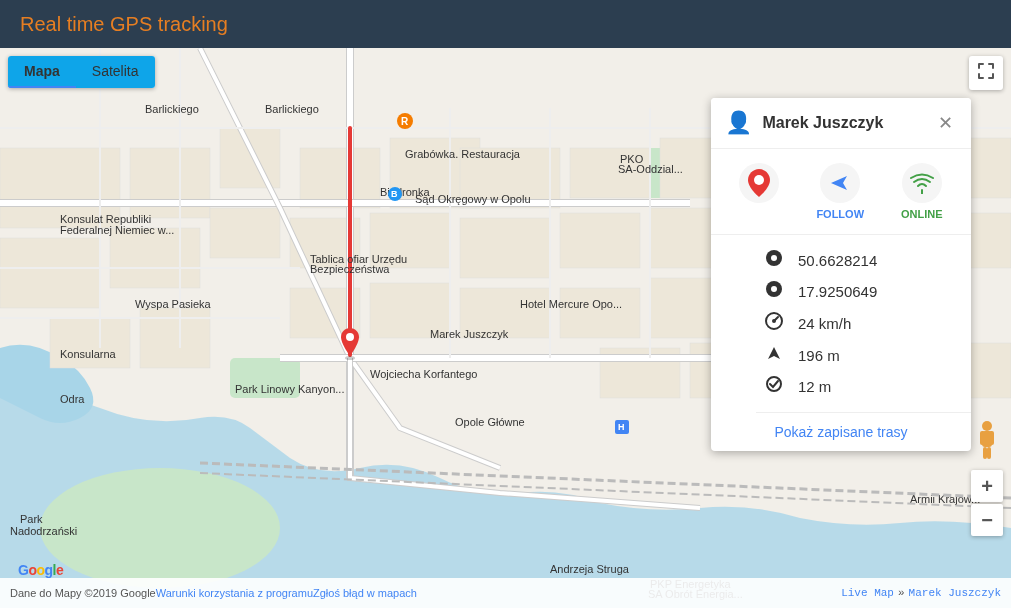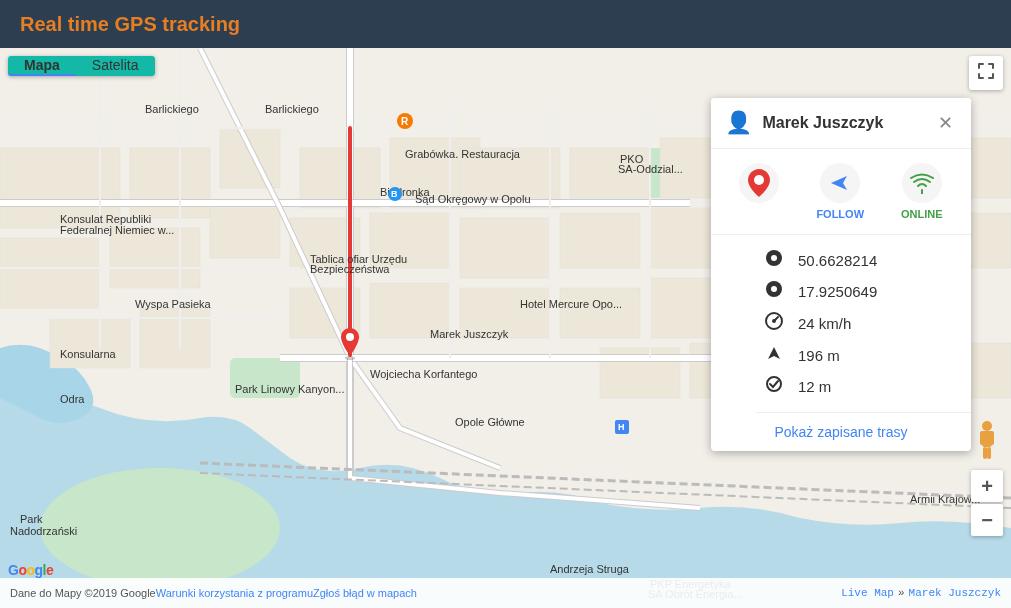--- a/index.html
+++ b/index.html
@@ -3,21 +3,21 @@
   <meta charset="utf-8">
   <style>
     * { margin: 0; padding: 0; box-sizing: border-box; }
     body { width: 1011px; height: 608px; overflow: hidden; font-family: Arial, sans-serif; }
 
     
     #header {
       background: #2c3e50;
       color: #e67e22;
       font-size: 20px;
-      font-weight: bold;
+      font-weight: normal;
       padding: 12px 20px;
       height: 48px;
       display: flex;
       align-items: center;
     }
 
     
     #map-container {
       position: relative;
       width: 1011px;
@@ -32,26 +32,26 @@
       top: 8px;
       left: 8px;
       display: flex;
       background: white;
       border-radius: 3px;
       box-shadow: 0 1px 4px rgba(0,0,0,0.3);
       overflow: hidden;
       z-index: 10;
     }
     .map-tab {
-      padding: 1px 16px;
+      padding: 7px 16px;
       font-size: 14px;
       cursor: pointer;
       font-weight: 500;
       color: #333;
-      background: #14b8a6;
+      background: #0ea5e9;
     }
     .map-tab.active {
       font-weight: bold;
       border-bottom: 2px solid #4285f4;
     }
 
     
     #fullscreen-btn {
       position: absolute;
       top: 8px;
@@ -101,21 +101,21 @@
       height: 48px;
       z-index: 10;
       cursor: pointer;
     }
     #pegman svg { width: 28px; height: 48px; }
 
     
     #google-logo {
       position: absolute;
       bottom: 30px;
-      left: 8px;
+      left: 18px;
       z-index: 10;
       font-size: 14px;
       font-weight: bold;
       letter-spacing: -0.5px;
     }
     .g-blue { color: #4285f4; }
     .g-red { color: #ea4335; }
     .g-yellow { color: #fbbc05; }
     .g-green { color: #34a853; }
 

